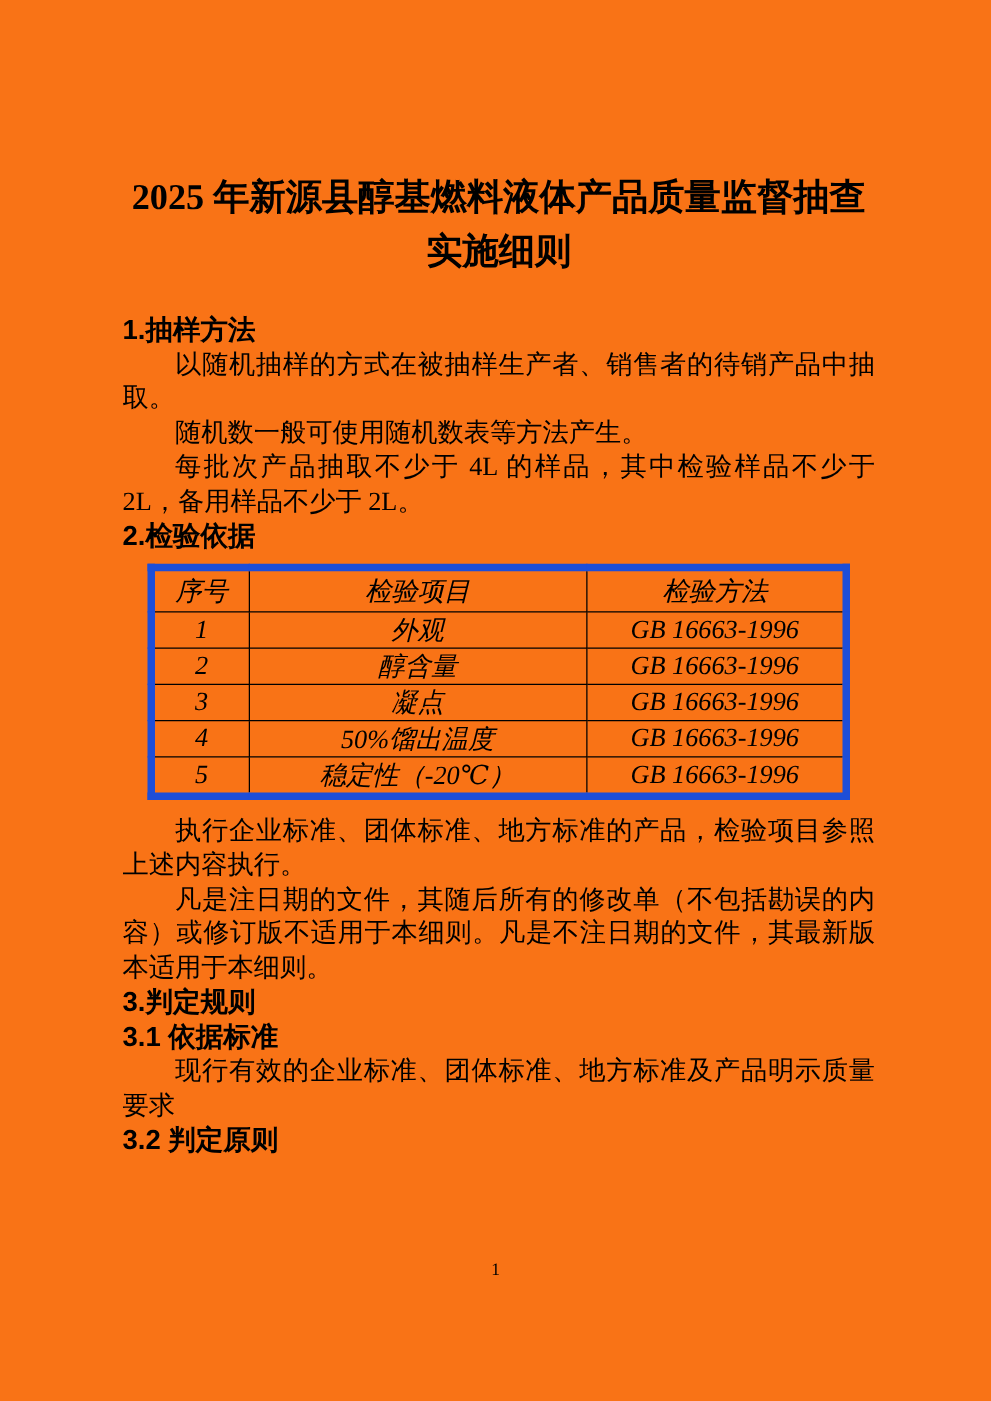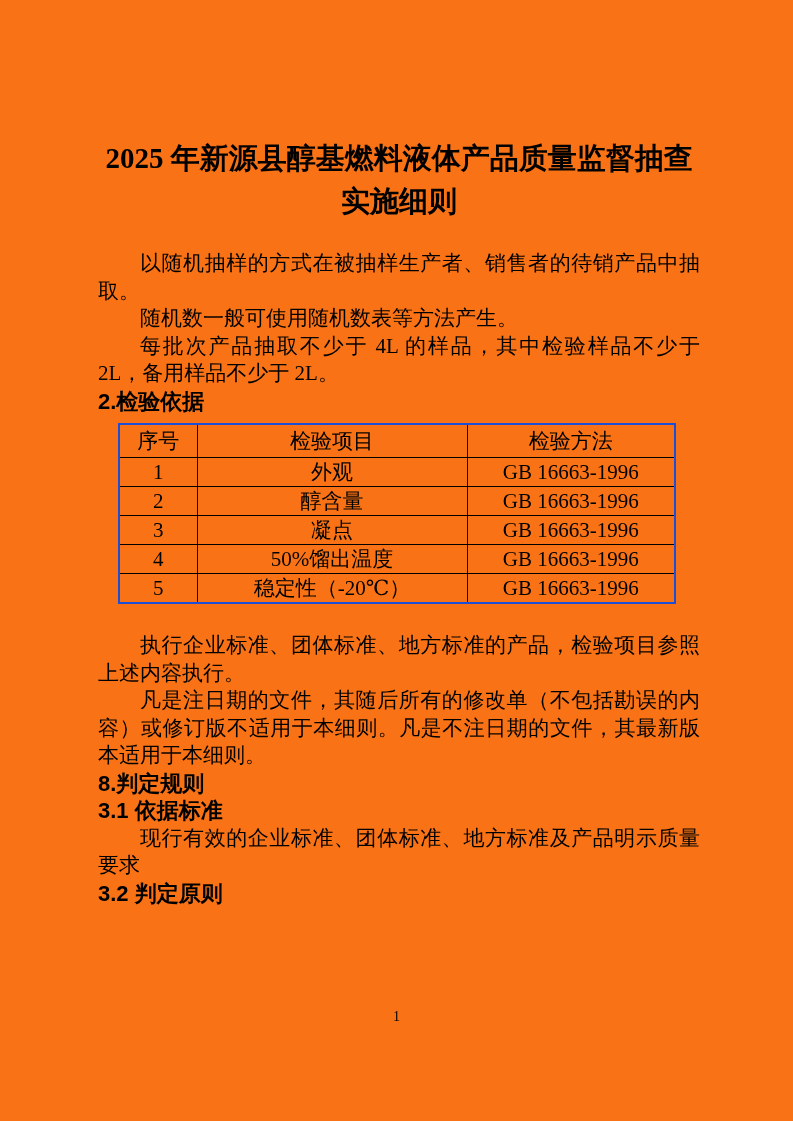--- a/index.html
+++ b/index.html
@@ -39,22 +39,23 @@
     line-height: 27.5px;
     margin: 0;
     text-indent: 2em;
     text-align: justify;
     text-justify: inter-character;
   }
   table.insp-table {
     border-collapse: collapse;
     table-layout: fixed;
     width: 556px;
-    margin: 8px 0 28px 20px;
-    border: 2px solid #1d4ed8;
+    margin: 8px 0 11px 20px;
+    border: 6px solid #1d4ed8;
+    font-style: italic;
   }
   table.insp-table td, table.insp-table th {
     border: 1px solid #000;
     text-align: center;
     vertical-align: middle;
     font-weight: normal;
     font-size: 21px;
     padding: 0;
     font-family: "Liberation Serif", "DejaVu Serif", serif;
   }
@@ -74,20 +75,21 @@
 <body>
 
 <div class="page">
   <div class="content">
 
     <div class="doc-title">
       <div>2025 年新源县醇基燃料液体产品质量监督抽查</div>
       <div>实施细则</div>
     </div>
 
+    <div class="sec-heading">1.抽样方法</div>
     <p class="para">以随机抽样的方式在被抽样生产者、销售者的待销产品中抽取。</p>
     <p class="para">随机数一般可使用随机数表等方法产生。</p>
     <p class="para">每批次产品抽取不少于 4L 的样品，其中检验样品不少于 2L，备用样品不少于 2L。</p>
 
     <div class="sec-heading">2.检验依据</div>
 
     <table class="insp-table">
       <colgroup>
         <col style="width:78px">
         <col style="width:270px">
@@ -123,21 +125,21 @@
         <td>5</td>
         <td>稳定性（-20℃）</td>
         <td>GB 16663-1996</td>
       </tr>
     </tbody>
       </table>
 
     <p class="para">执行企业标准、团体标准、地方标准的产品，检验项目参照上述内容执行。</p>
     <p class="para">凡是注日期的文件，其随后所有的修改单（不包括勘误的内容）或修订版不适用于本细则。凡是不注日期的文件，其最新版本适用于本细则。</p>
 
-    <div class="sec-heading">8.判定规则</div>
+    <div class="sec-heading">3.判定规则</div>
 
     <div class="sec-heading">3.1 依据标准</div>
     <p class="para">现行有效的企业标准、团体标准、地方标准及产品明示质量要求</p>
 
     <div class="sec-heading">3.2 判定原则</div>
 
   </div>
 
   <div class="page-number">1</div>
 </div>

